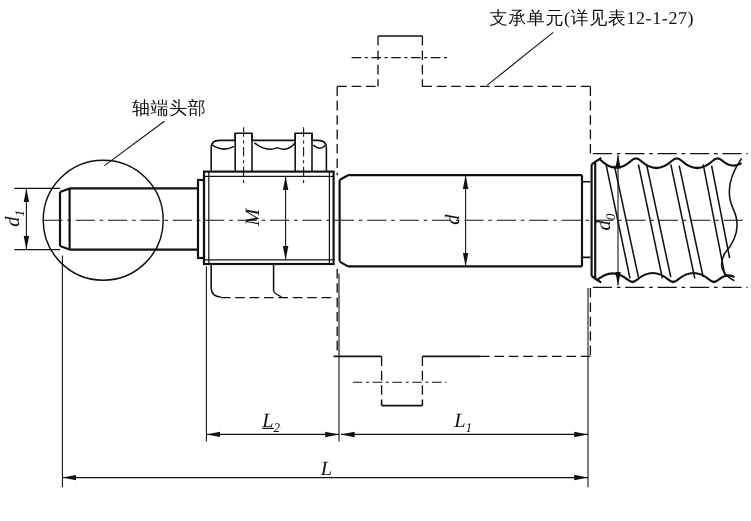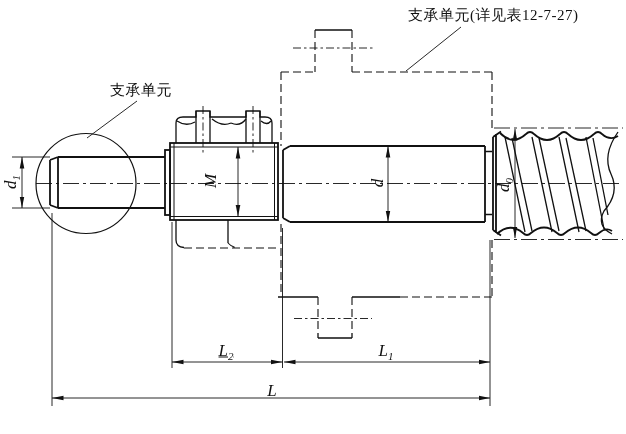--- a/index.html
+++ b/index.html
@@ -129,23 +129,23 @@
 
     <g>
       <line class="dim" x1="284" y1="362" x2="490" y2="362" marker-start="url(#arr)" marker-end="url(#arr)"></line>
     </g>
 
     <g>
       <line class="dim" x1="52" y1="398" x2="490" y2="398" marker-start="url(#arr)" marker-end="url(#arr)"></line>
     </g>
   </svg>
 
-  <div class="cjk-label" style="left:408px;top:6px;">支承单元(详见表12-7-27)</div>
+  <div class="cjk-label" style="left:408px;top:6px;">支承单元(详见表12-1-27)</div>
 
-  <div class="cjk-label" style="left:110px;top:81px;">支承单元</div>
+  <div class="cjk-label" style="left:110px;top:81px;">轴端头部</div>
 
   <div class="dim-label rot" style="left:10px;top:182px;"><span>d</span><sub>1</sub></div>
 
   <div class="dim-label rot" style="left:210px;top:181px;"><span>M</span><sub></sub></div>
 
   <div class="dim-label rot" style="left:377px;top:183px;"><span>d</span><sub></sub></div>
 
   <div class="dim-label rot" style="left:503px;top:185px;"><span>d</span><sub>0</sub></div>
 
   <div class="dim-label" style="left:226px;top:350px;text-decoration:underline;"><span>L</span><sub>2</sub></div>

